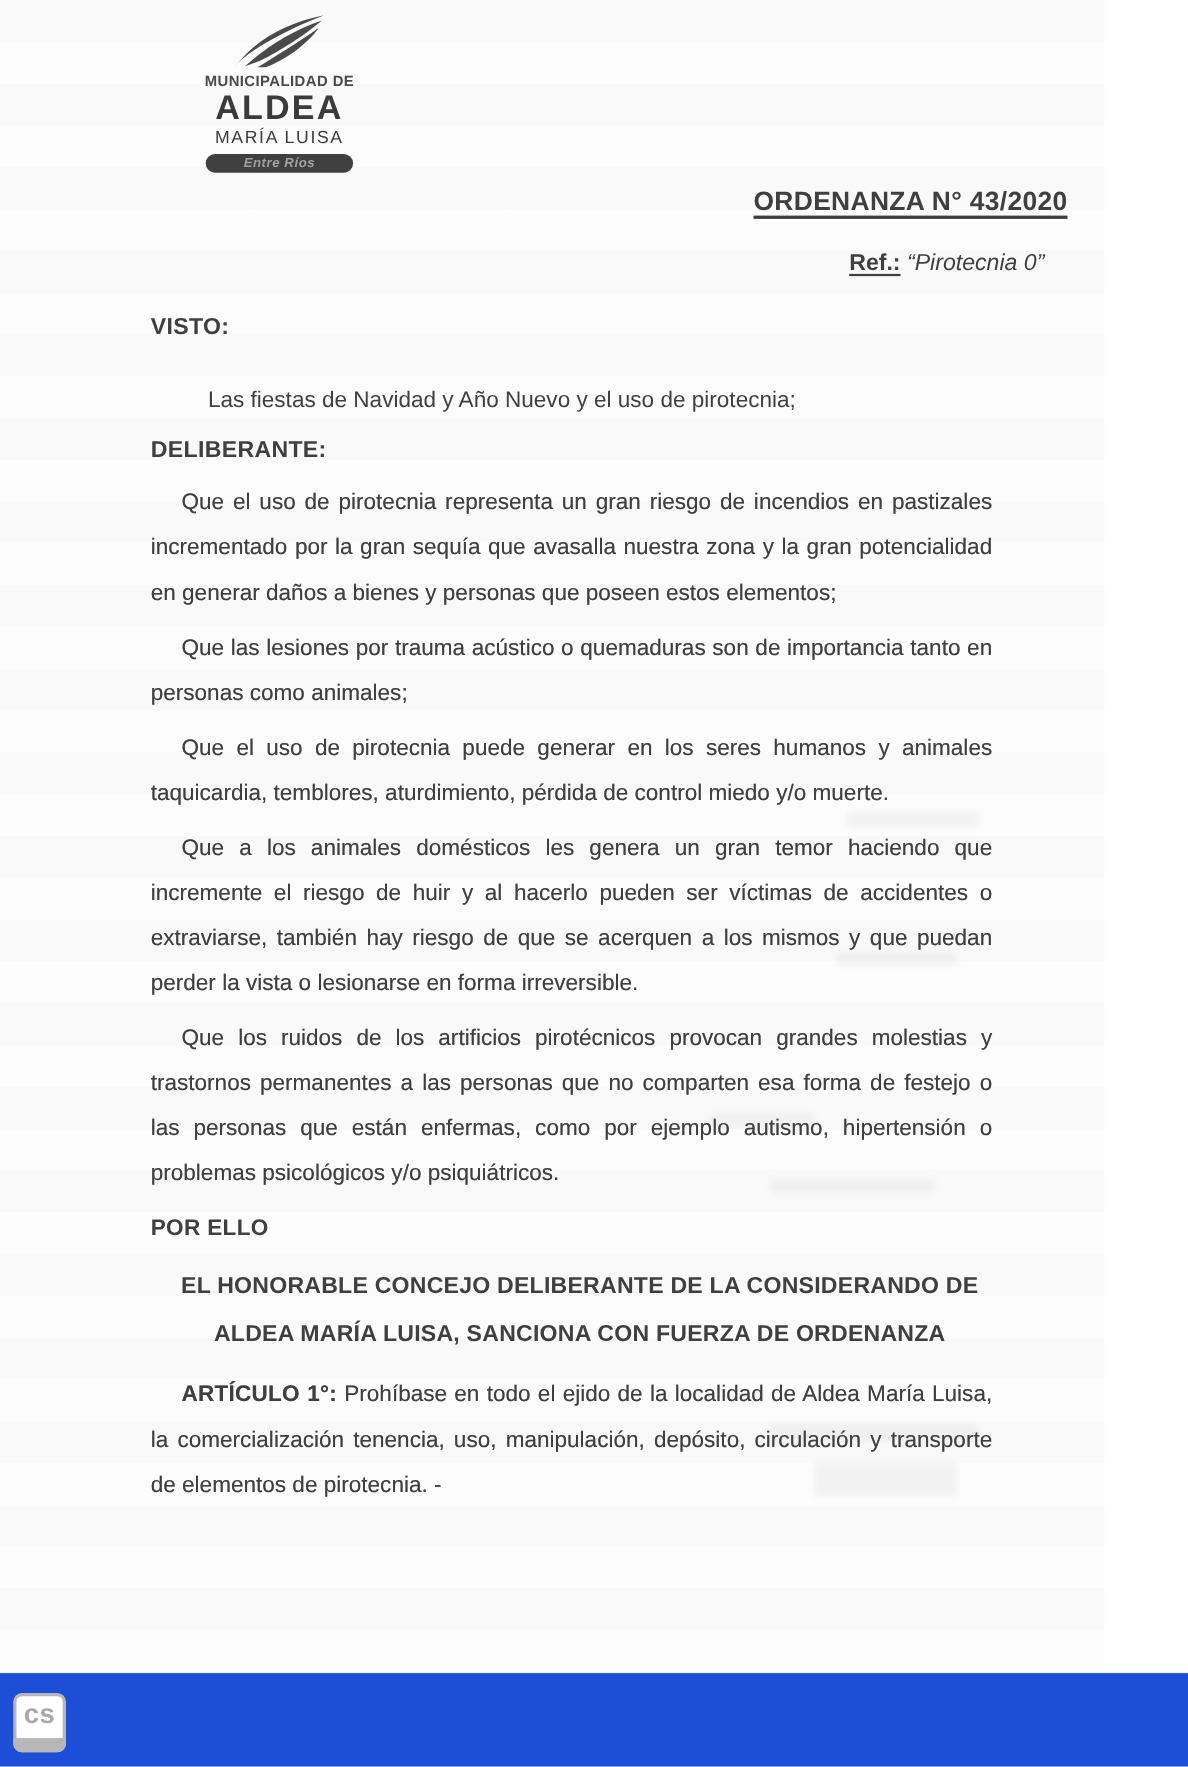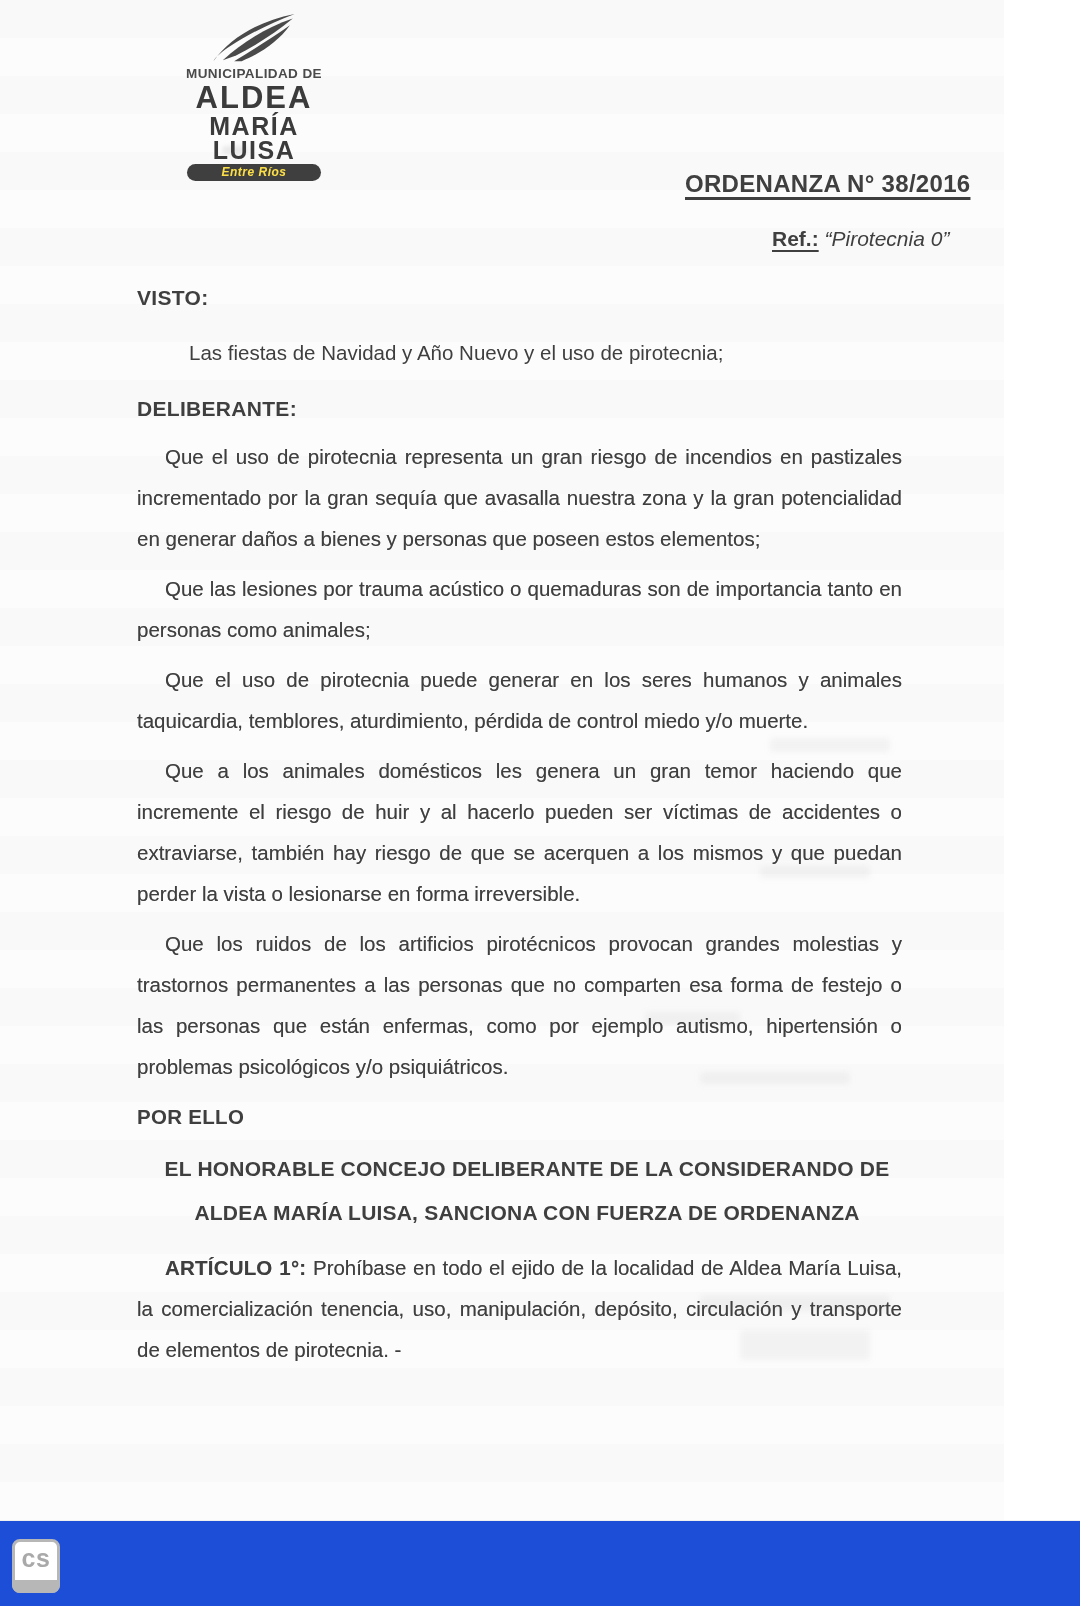--- a/index.html
+++ b/index.html
@@ -17,24 +17,24 @@
         rgba(0,0,0,0.0) 38px, rgba(0,0,0,0.0) 76px),
       #fcfcfc;
   }
   .ink{color:#3f3f3f;}
   
   .logo{position:absolute;left:183px;top:12px;width:142px;text-align:center;}
   .logo-feather{display:block;margin:0 auto 2px auto;width:86px;height:52px;}
   .logo-feather path{fill:#4a4a4a;}
   .logo-org{font-size:13.5px;font-weight:600;letter-spacing:0.4px;color:#4a4a4a;white-space:nowrap;}
   .logo-name1{font-size:31px;font-weight:bold;letter-spacing:2px;color:#3b3b3b;line-height:33px;}
-  .logo-name2{font-size:25px;font-weight:bold;letter-spacing:1.5px;color:#3b3b3b;line-height:24px;}
+  .logo-name2{font-size:16px;font-weight:normal;letter-spacing:1.5px;color:#3b3b3b;line-height:24px;}
   .logo-pill{
     margin:2px auto 0 auto;width:134px;height:17px;border-radius:9px;
-    background:#3f3f3f;color:#fde047;font-size:12px;font-style:italic;font-weight:bold;
+    background:#3f3f3f;color:#a3a3a3;font-size:12px;font-style:italic;font-weight:bold;
     line-height:17px;letter-spacing:0.5px;
   }
   .logo-smudge{position:absolute;left:222px;top:146px;width:26px;height:8px;
     background:rgba(100,100,100,0.12);filter:blur(2px);border-radius:4px;}
   
   .doc-title{
     position:absolute;left:685px;top:170px;
     font-size:24px;font-weight:bold;
     text-decoration:underline;text-underline-offset:5px;text-decoration-thickness:2.5px;
     letter-spacing:0.3px;white-space:nowrap;
@@ -43,21 +43,21 @@
   .ref-label{font-weight:bold;text-decoration:underline;text-underline-offset:4px;text-decoration-thickness:2px;}
   .ref-value{font-style:italic;}
   
   .body-col{position:absolute;left:137px;top:277px;width:780px;font-size:20.5px;line-height:41px;}
   .section-label{
     font-weight:bold;font-size:21px;
     text-underline-offset:5px;text-decoration-thickness:2.5px;
     letter-spacing:0.3px;
   }
   .visto-label{position:absolute;left:0;top:0;}
-  .visto-text{position:absolute;left:0;top:55px;text-indent:52px;width:780px;}
+  .visto-text{position:absolute;left:0;top:66px;text-indent:52px;width:780px;}
   .considerando-label{position:absolute;left:0;top:111px;}
   .paragraphs{position:absolute;left:0;top:159px;width:780px;}
   .paragraphs p{
     margin:0 15px 9px 0;text-align:justify;text-indent:28px;
     text-shadow:0 0 0.5px rgba(63,63,63,0.55);
   }
   .por-ello{font-weight:bold;margin:8px 0 10px 0;letter-spacing:0.3px;}
   .enactment{font-weight:bold;text-align:center;line-height:44px;font-size:21px;margin:0 0 12px 0;letter-spacing:0.2px;}
   .articulo{margin:0;text-align:justify;text-shadow:0 0 0.5px rgba(63,63,63,0.55);}
   .articulo-label{font-weight:bold;letter-spacing:0.2px;}
@@ -96,21 +96,21 @@
       <path d="M12,51 C32,33 56,17 86,7 C68,22 46,36 26,46 Z"></path>
       <path d="M24,52 C42,41 63,28 83,14 C71,31 50,45 32,52 Z"></path>
     </svg>
     <div class="logo-org">MUNICIPALIDAD DE</div>
     <div class="logo-name1">ALDEA</div>
     <div class="logo-name2">MARÍA LUISA</div>
     <div class="logo-pill">Entre Ríos</div>
   </div>
   <div class="logo-smudge"></div>
 
-  <div class="doc-title">ORDENANZA N° 38/2016</div>
+  <div class="doc-title">ORDENANZA N° 43/2020</div>
   <div class="ref-line">
     <span class="ref-label">Ref.:</span>
     <span class="ref-value">“Pirotecnia 0”</span>
   </div>
 
   <div class="body-col">
     <div class="section-label visto-label">VISTO:</div>
     <div class="visto-text">Las fiestas de Navidad y Año Nuevo y el uso de pirotecnia;</div>
     <div class="section-label considerando-label">DELIBERANTE:</div>
 

